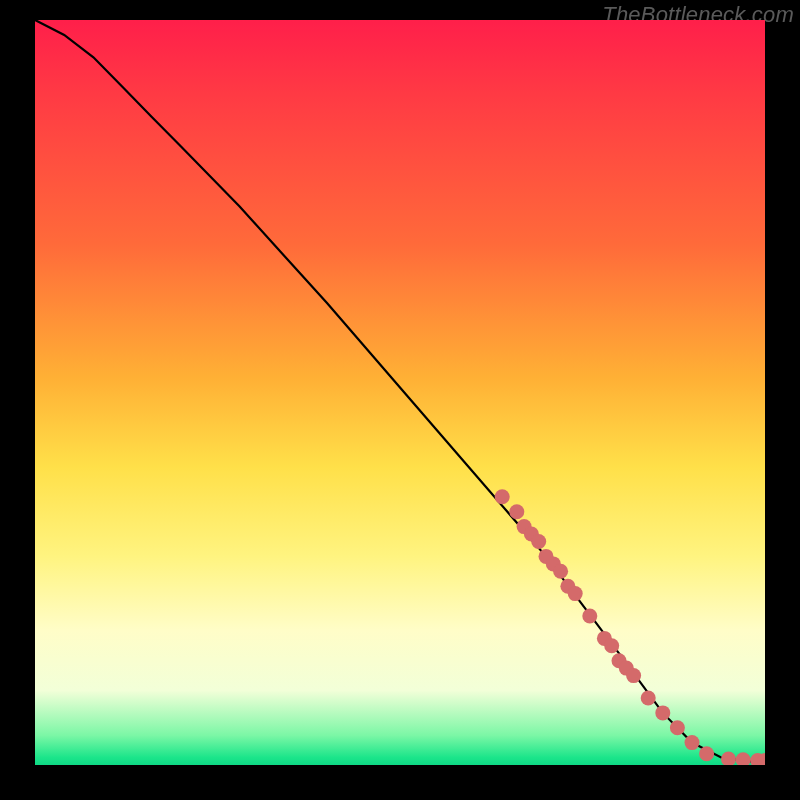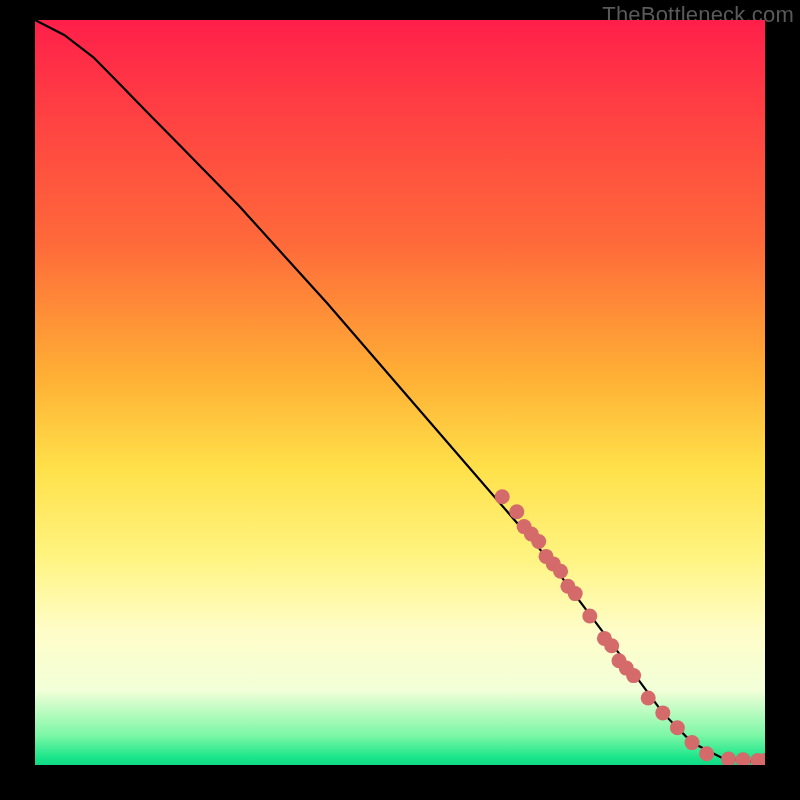--- a/index.html
+++ b/index.html
@@ -39,20 +39,21 @@
     );
   }
   .watermark {
     position: absolute;
     top: 2px;
     right: 6px;
     font-size: 22px;
     font-weight: 500;
     color: #5a5a5a;
     letter-spacing: 0.2px;
+    font-style: italic;
   }
   svg.overlay {
     position: absolute;
     left: 0;
     top: 0;
     width: 730px;
     height: 745px;
   }
 </style>
 </head>

